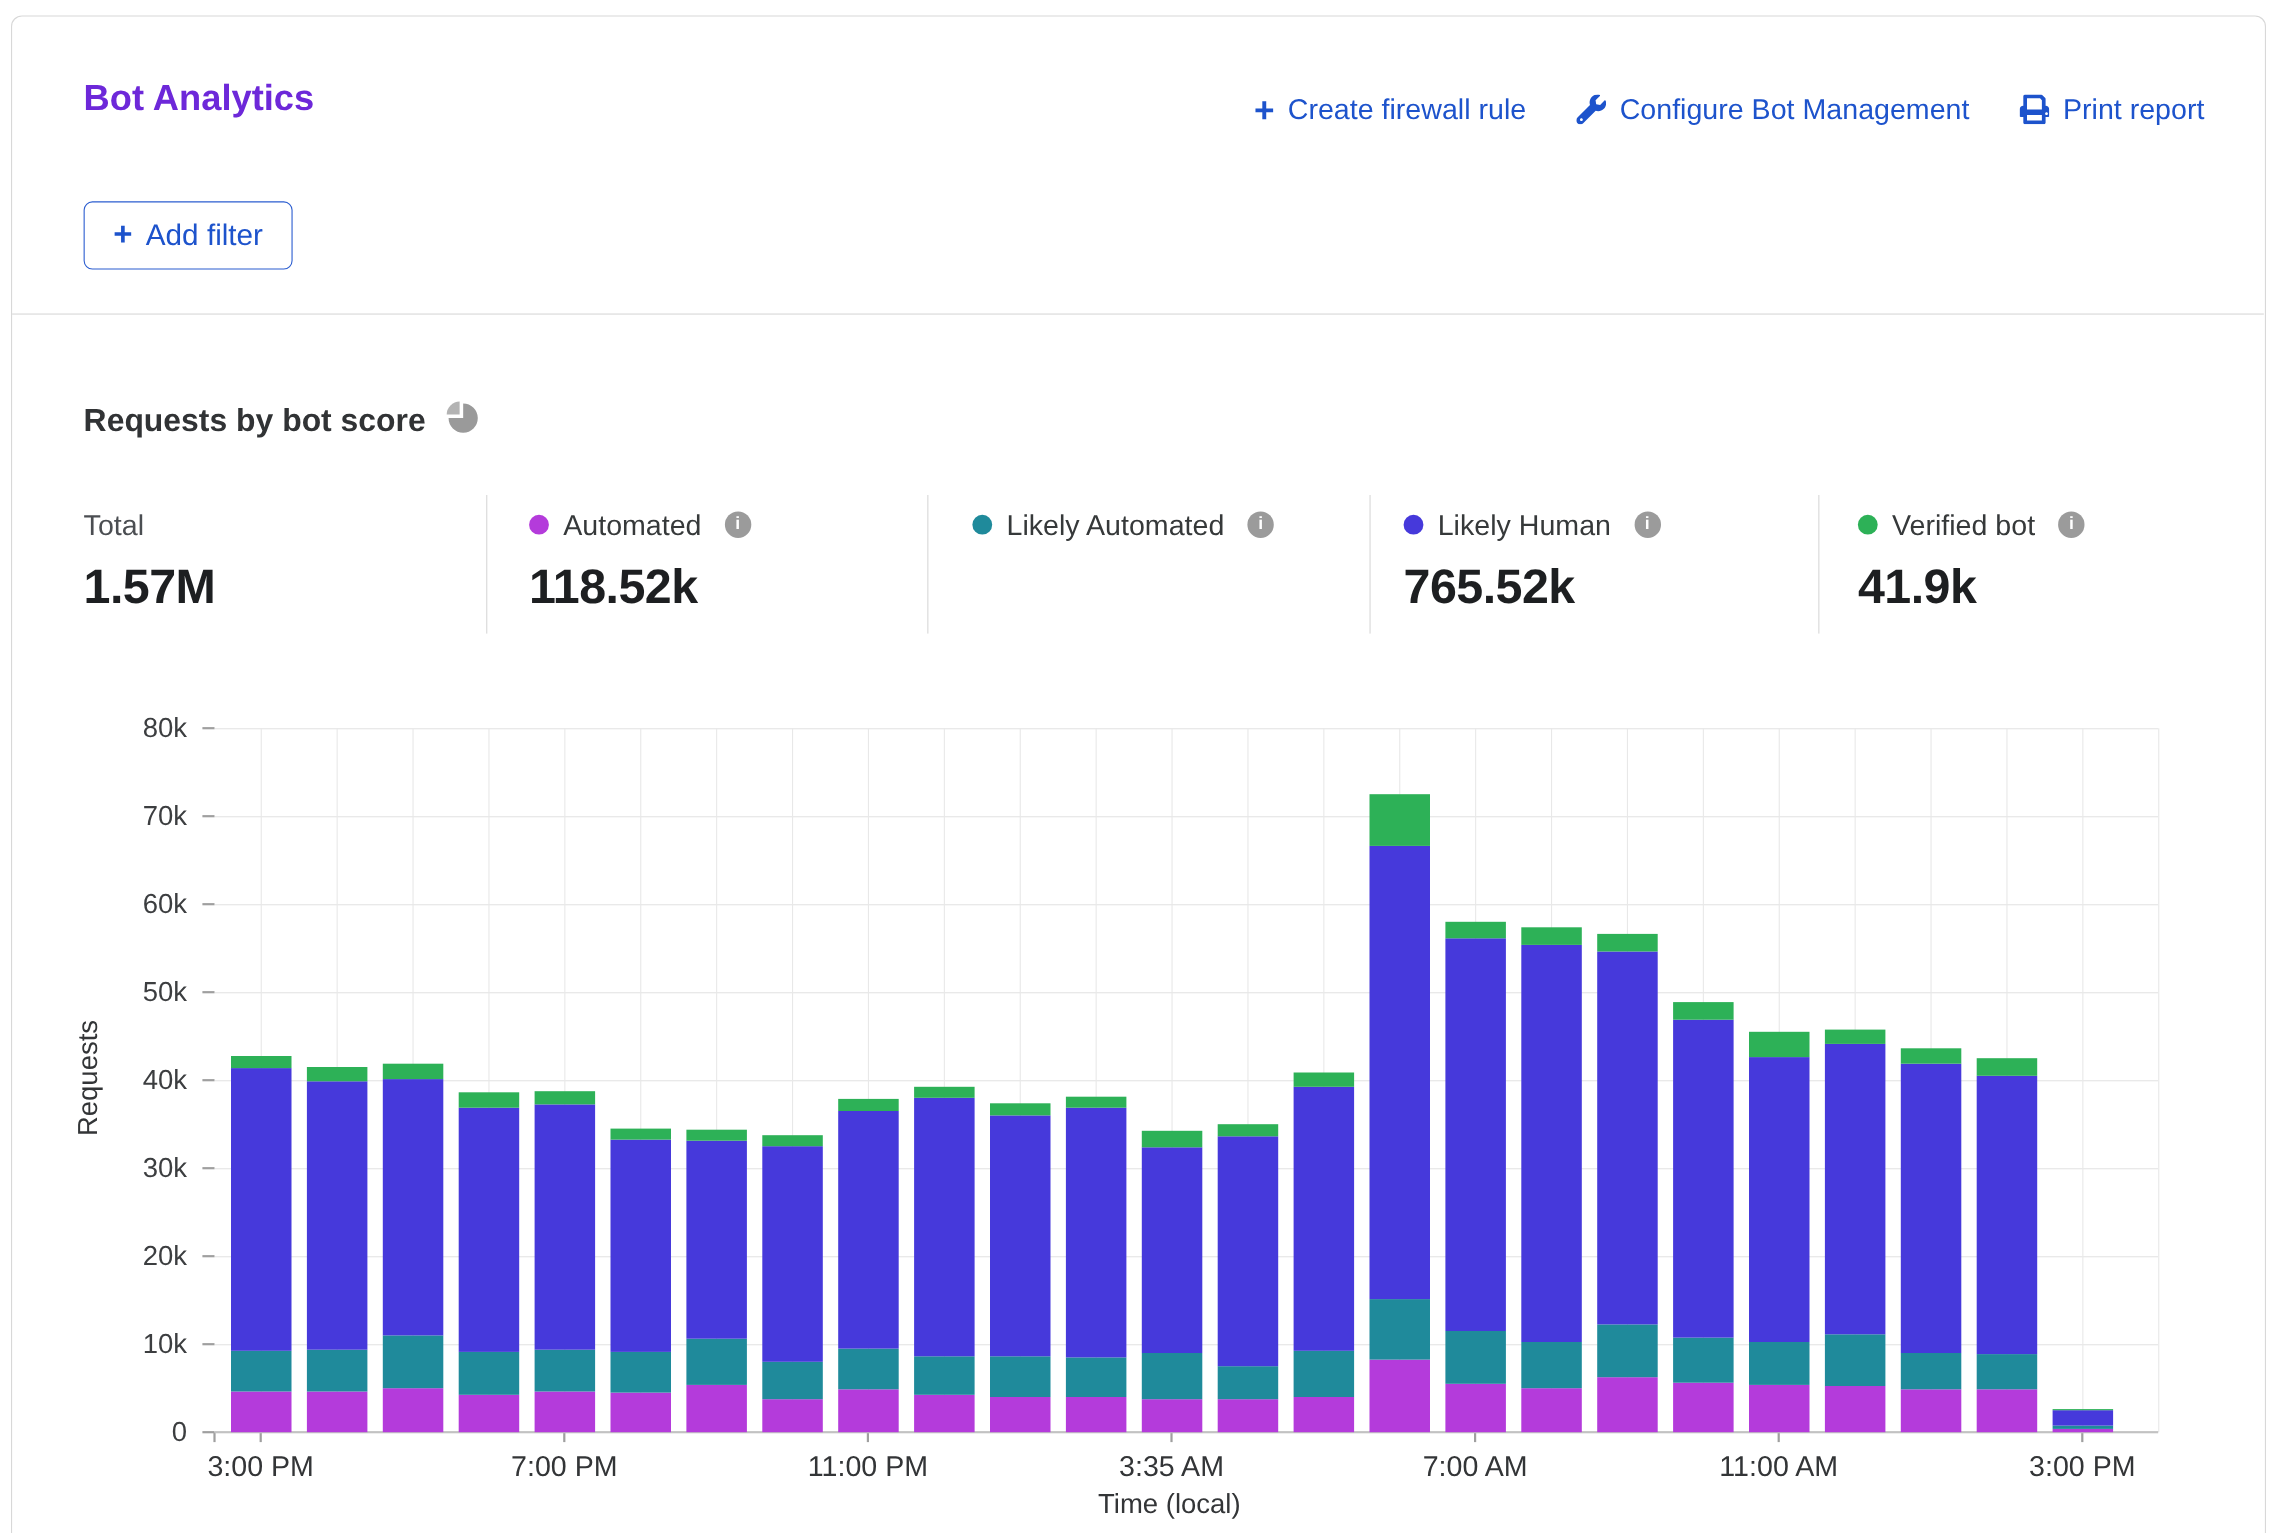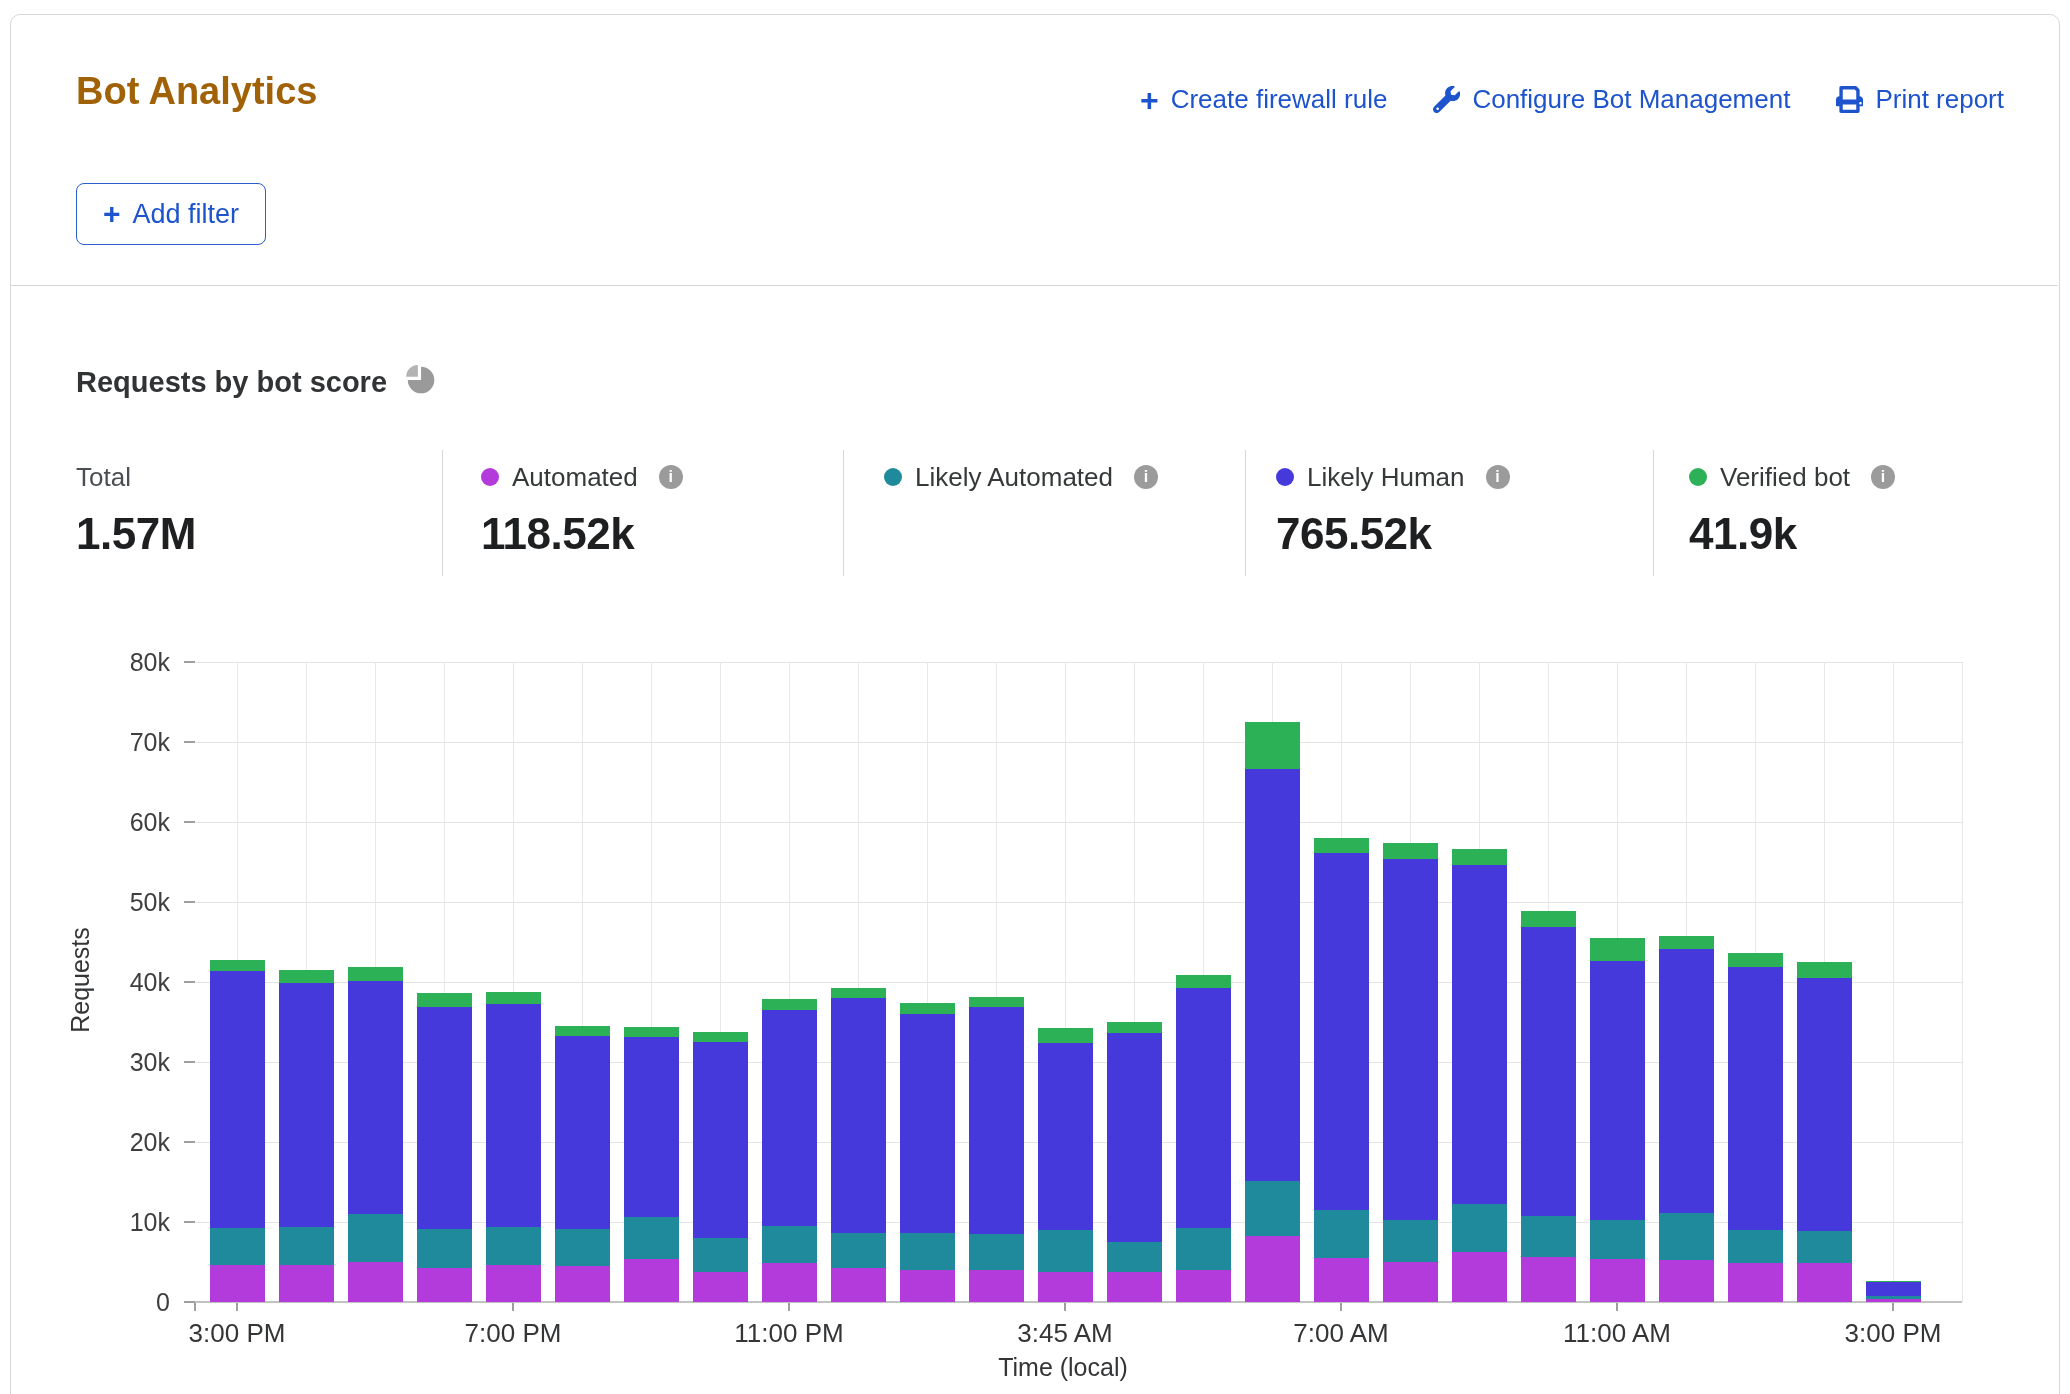--- a/index.html
+++ b/index.html
@@ -1,21 +1,21 @@
 <!DOCTYPE html>
 <html><head>
 <meta charset="utf-8">
 <style>
   html,body{margin:0;padding:0;background:#ffffff;width:2070px;height:1394px;overflow:hidden;
     font-family:"Liberation Sans","DejaVu Sans",sans-serif;color:#36393a;}
   #stage{position:relative;width:2070px;height:1394px;background:#fff;}
   .card{position:absolute;left:10px;top:14px;width:2048px;height:1580px;
     border:1px solid #d8d8d8;border-radius:10px;background:#fff;}
   .divider{position:absolute;left:11px;top:285px;width:2047px;height:1px;background:#d8d8d8;}
-  .page-title{position:absolute;left:76px;top:70px;font-size:38px;font-weight:700;color:#a16207;text-align:right;}
+  .page-title{position:absolute;left:76px;top:70px;font-size:33px;font-weight:700;color:#6d28d9;text-align:right;}
   .actions{position:absolute;right:66px;top:84px;display:flex;gap:46px;align-items:center;}
   .action-link{display:flex;align-items:center;gap:12px;color:#1d53cc;font-size:26px;font-weight:500;cursor:pointer;white-space:nowrap;}
   .action-link svg{display:block;}
   .plus-glyph{font-size:32px;font-weight:600;line-height:26px;color:#1d53cc;}
   .add-filter{position:absolute;left:76px;top:183px;height:62px;display:flex;align-items:center;gap:12px;
     padding:0 26px;border:1px solid #2b5dd0;border-radius:8px;background:#fff;color:#1d53cc;
     font-size:27px;font-weight:500;cursor:pointer;font-family:inherit;}
   .add-filter .plus-glyph{font-size:30px;}
   .time-select{position:absolute;right:50px;top:178px;width:312px;height:64px;border:1px solid #8d8d8d;
     border-radius:10px;background:#fff;display:flex;align-items:center;justify-content:space-between;
@@ -295,21 +295,21 @@
       <div class="ytick" style="top: 741px;"></div>
       <div class="ylabel" style="top: 647px;">80k</div>
       <div class="ytick" style="top: 661px;"></div>
       <div class="xtick" style="left: 236px;"></div>
       <div class="xlabel" style="left: 237px;">3:00 PM</div>
       <div class="xtick" style="left: 512px;"></div>
       <div class="xlabel" style="left: 513px;">7:00 PM</div>
       <div class="xtick" style="left: 788px;"></div>
       <div class="xlabel" style="left: 789px;">11:00 PM</div>
       <div class="xtick" style="left: 1064px;"></div>
-      <div class="xlabel" style="left: 1065px;">3:45 AM</div>
+      <div class="xlabel" style="left: 1065px;">3:35 AM</div>
       <div class="xtick" style="left: 1340px;"></div>
       <div class="xlabel" style="left: 1341px;">7:00 AM</div>
       <div class="xtick" style="left: 1616px;"></div>
       <div class="xlabel" style="left: 1617px;">11:00 AM</div>
       <div class="xtick" style="left: 1892px;"></div>
       <div class="xlabel" style="left: 1893px;">3:00 PM</div>
       <div class="xtick" style="left: 194px;"></div>
     </div>
   <div class="x-axis-title">Time (local)</div>
 </div>

